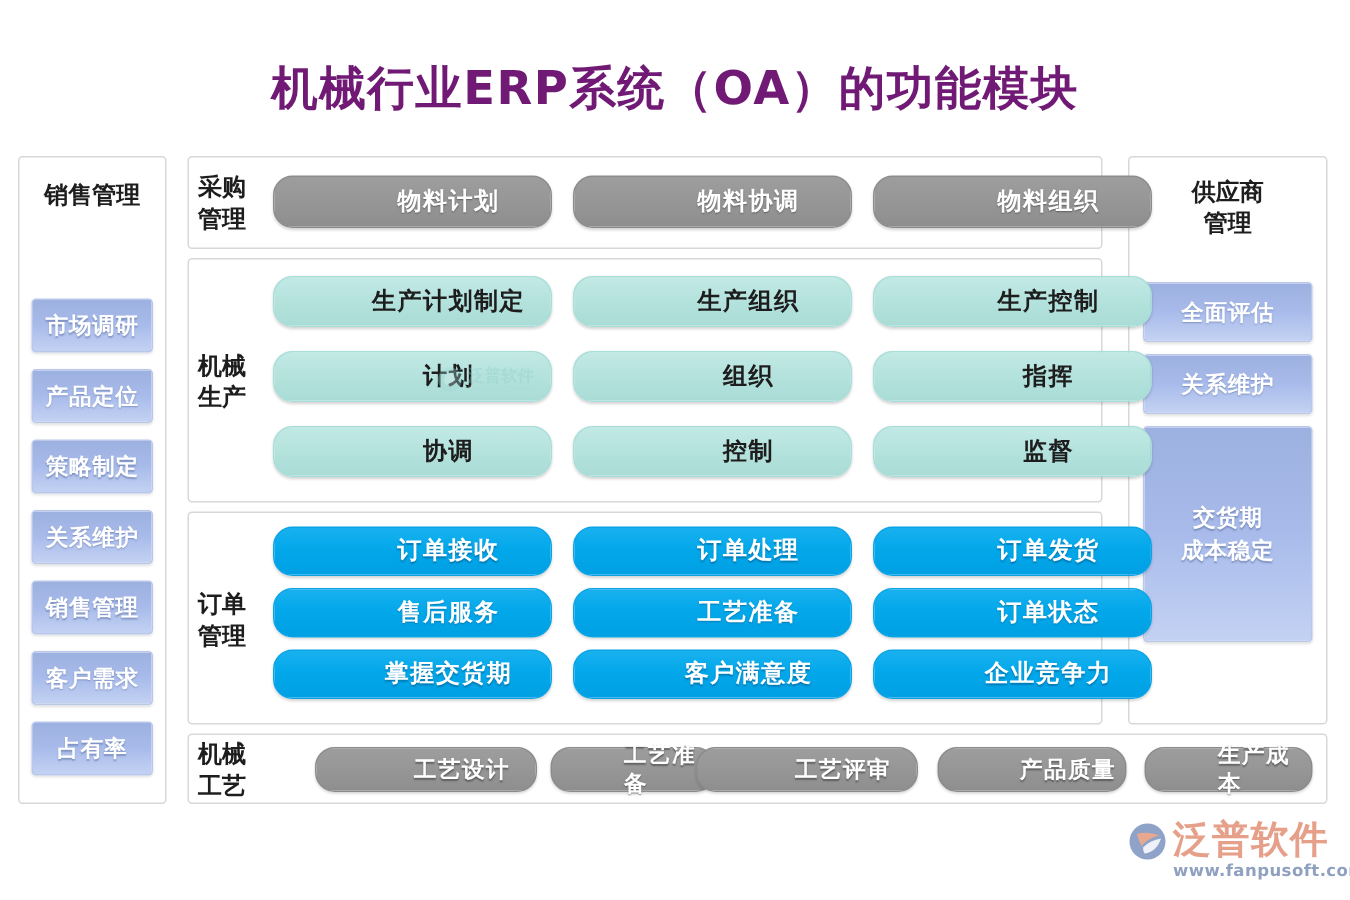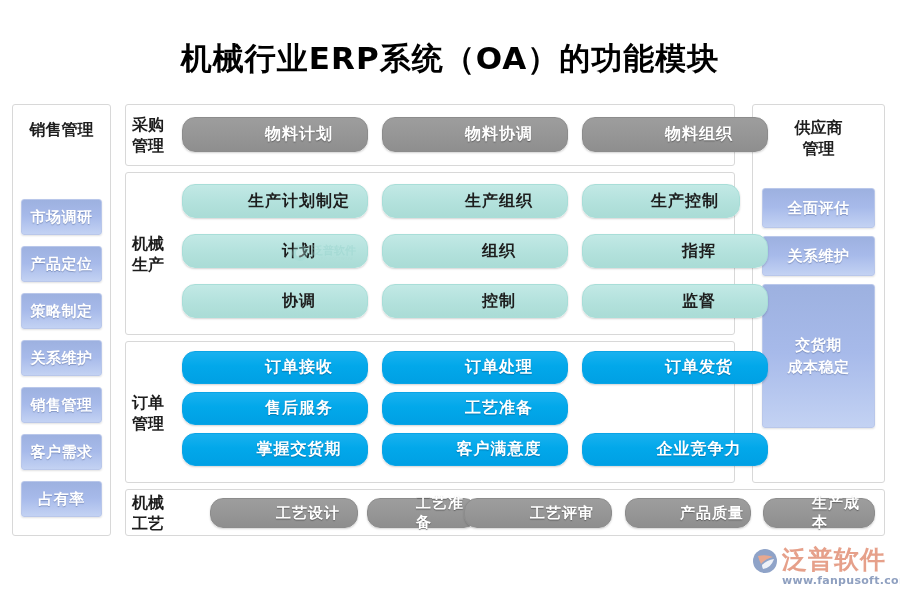--- a/index.html
+++ b/index.html
@@ -17,21 +17,21 @@
 
   
   #page-title {
     position: absolute;
     left: 0;
     top: 38px;
     width: 900px;
     text-align: center;
     font-size: 31px;
     font-weight: bold;
-    color: #000000;
+    color: #701a75;
     letter-spacing: 1px;
     white-space: nowrap;
   }
 
   
   .panel {
     position: absolute;
     background: #ffffff;
     border: 1px solid #d8d8d8;
     border-radius: 3px;
@@ -280,21 +280,21 @@
 </div>
 
 <div class="panel" id="production-panel">
   <div class="sec-label" style="top:60px;">
     <div>机械</div>
     <div>生产</div>
   </div>
 
   <div class="tile tile-teal" style="left:256px; top:11px;  width:186px; height:34px; font-size:16px;">生产组织</div>
   <div class="tile tile-teal" style="left:56px;  top:11px;  width:186px; height:34px; font-size:16px;">生产计划制定</div>
-  <div class="tile tile-teal" style="left:456px; top:11px;  width:158px; height:34px; font-size:16px;">生产控制</div>
+  <div class="tile tile-teal" style="left:456px; top:11px;  width:186px; height:34px; font-size:16px;">生产控制</div>
 
   <div class="tile tile-teal" style="left:56px;  top:61px;  width:186px; height:34px; font-size:16px;">计划</div>
   <div class="tile tile-teal" style="left:256px; top:61px;  width:186px; height:34px; font-size:16px;">组织</div>
   <div class="tile tile-teal" style="left:456px; top:61px;  width:186px; height:34px; font-size:16px;">指挥</div>
 
   <div class="tile tile-teal" style="left:56px;  top:111px; width:186px; height:34px; font-size:16px;">协调</div>
   <div class="tile tile-teal" style="left:456px; top:111px; width:186px; height:34px; font-size:16px;">监督</div>
   <div class="tile tile-teal" style="left:256px; top:111px; width:186px; height:34px; font-size:16px;">控制</div>
 </div>
 
@@ -311,20 +311,21 @@
     <div>订单</div>
     <div>管理</div>
   </div>
 
   <div class="tile tile-blue" style="left:56px;  top:9px;  width:186px; height:33px; font-size:16px;">订单接收</div>
   <div class="tile tile-blue" style="left:256px; top:9px;  width:186px; height:33px; font-size:16px;">订单处理</div>
   <div class="tile tile-blue" style="left:456px; top:9px;  width:186px; height:33px; font-size:16px;">订单发货</div>
 
   <div class="tile tile-blue" style="left:56px;  top:50px; width:186px; height:33px; font-size:16px;">售后服务</div>
   <div class="tile tile-blue" style="left:256px; top:50px; width:186px; height:33px; font-size:16px;">工艺准备</div>
+  <div class="tile tile-blue" style="left:456px; top:50px; width:186px; height:33px; font-size:16px;">订单状态</div>
 
   <div class="tile tile-blue" style="left:56px;  top:91px; width:186px; height:33px; font-size:16px;">掌握交货期</div>
   <div class="tile tile-blue" style="left:256px; top:91px; width:186px; height:33px; font-size:16px;">客户满意度</div>
   <div class="tile tile-blue" style="left:456px; top:91px; width:186px; height:33px; font-size:16px;">企业竞争力</div>
 </div>
 
 <div class="panel" id="craft-panel">
   <div class="sec-label" style="top:2px;">
     <div>机械</div>
     <div>工艺</div>

